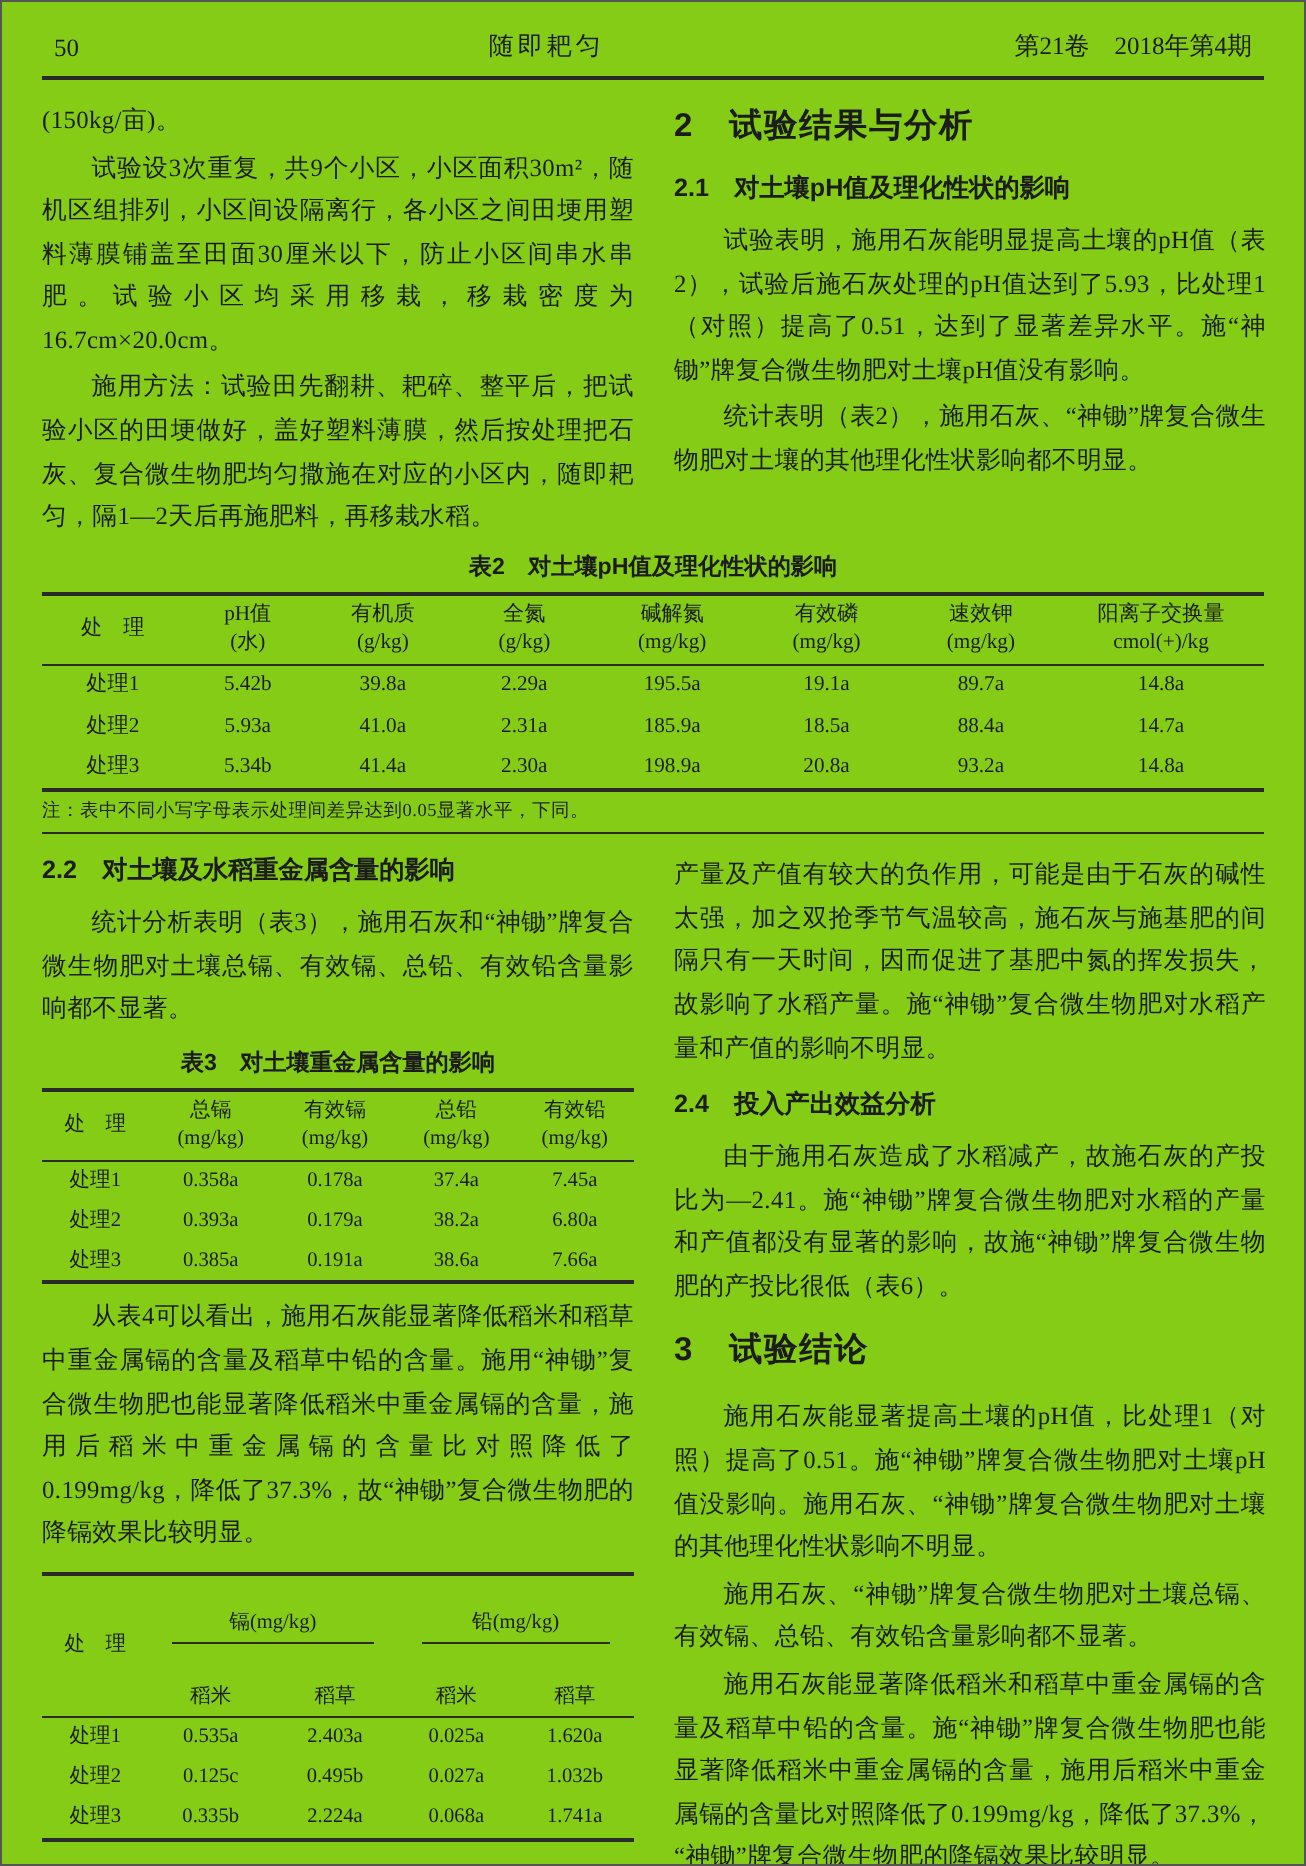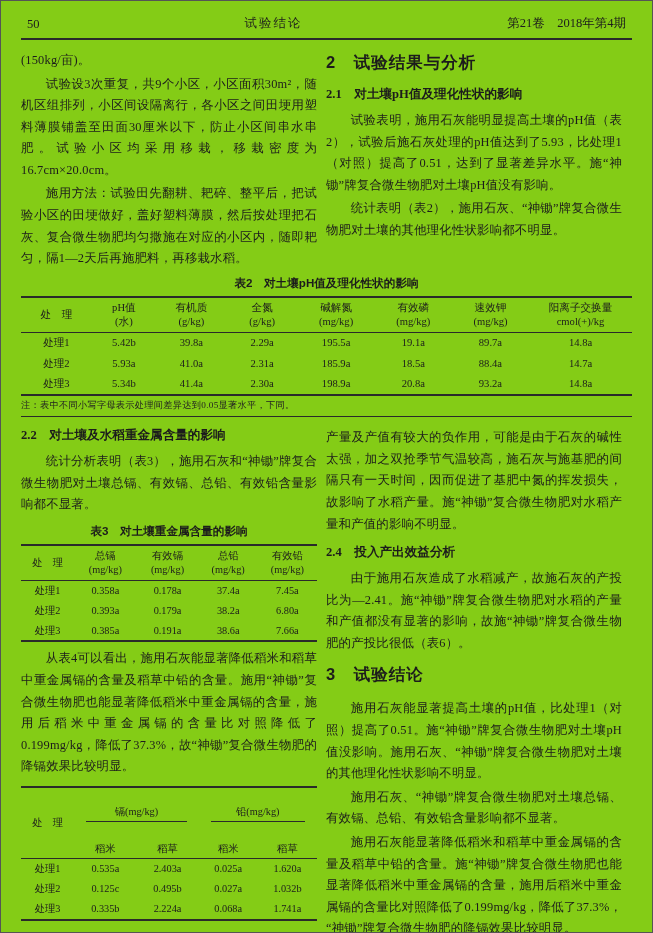--- a/index.html
+++ b/index.html
@@ -16,36 +16,36 @@
     color: #1c1c1c;
   }
   
   .page-header {
     display: flex; justify-content: space-between; align-items: flex-end;
     font-size: 12.5px; padding: 2px 6px 6px 6px;
     border-bottom: 2px solid #2a2a2a;
   }
   .page-header .center { letter-spacing: 2px; }
   
-  .cols { display: flex; gap: 9px; }
+  .cols { display: flex; gap: 20px; }
   .col { width: 296px; flex: 0 0 296px; }
   p.body-text {
     margin: 0 0 2px 0;
     font-size: 12.4px; line-height: 1.74;
     text-align: justify; text-indent: 2em;
     letter-spacing: 0.2px;
   }
   p.no-indent { text-indent: 0; }
   .h-section {
     font-family: "Liberation Sans", "DejaVu Sans", sans-serif;
     font-weight: bold; font-size: 16.5px;
     margin: 10px 0 12px 0; letter-spacing: 1px;
   }
   .h-sub {
-    font-family: Liberation Serif, serif;
+    font-family: Liberation Sans, sans-serif;
     font-weight: bold; font-size: 12.6px;
     margin: 9px 0 7px 0;
   }
   .top-block { padding-top: 10px; }
   
   .tbl-block { margin: 8px 0 6px 0; }
   .tbl-title {
     text-align: center; font-family: "Liberation Sans", "DejaVu Sans", sans-serif;
     font-weight: bold; font-size: 11.6px; margin: 4px 0 5px 0;
   }
@@ -68,21 +68,21 @@
   .fullwidth-tbl table.stable { font-size: 10.6px; }
   .bottom-cols { margin-top: 8px; }
 </style>
 </head>
 <body>
 
 <div class="page">
 
   <div class="page-header">
     <span>50</span>
-    <span class="center">试验结论</span>
+    <span class="center">随即耙匀</span>
     <span>第21卷　2018年第4期</span>
   </div>
 
   <div class="cols top-block">
     <div class="col">
       <p class="body-text no-indent">(150kg/亩)。</p>
       <p class="body-text">试验设3次重复，共9个小区，小区面积30m²，随机区组排列，小区间设隔离行，各小区之间田埂用塑料薄膜铺盖至田面30厘米以下，防止小区间串水串肥。试验小区均采用移栽，移栽密度为16.7cm×20.0cm。</p>
       <p class="body-text">施用方法：试验田先翻耕、耙碎、整平后，把试验小区的田埂做好，盖好塑料薄膜，然后按处理把石灰、复合微生物肥均匀撒施在对应的小区内，随即耙匀，隔1—2天后再施肥料，再移栽水稻。</p>
     </div>
     <div class="col">

